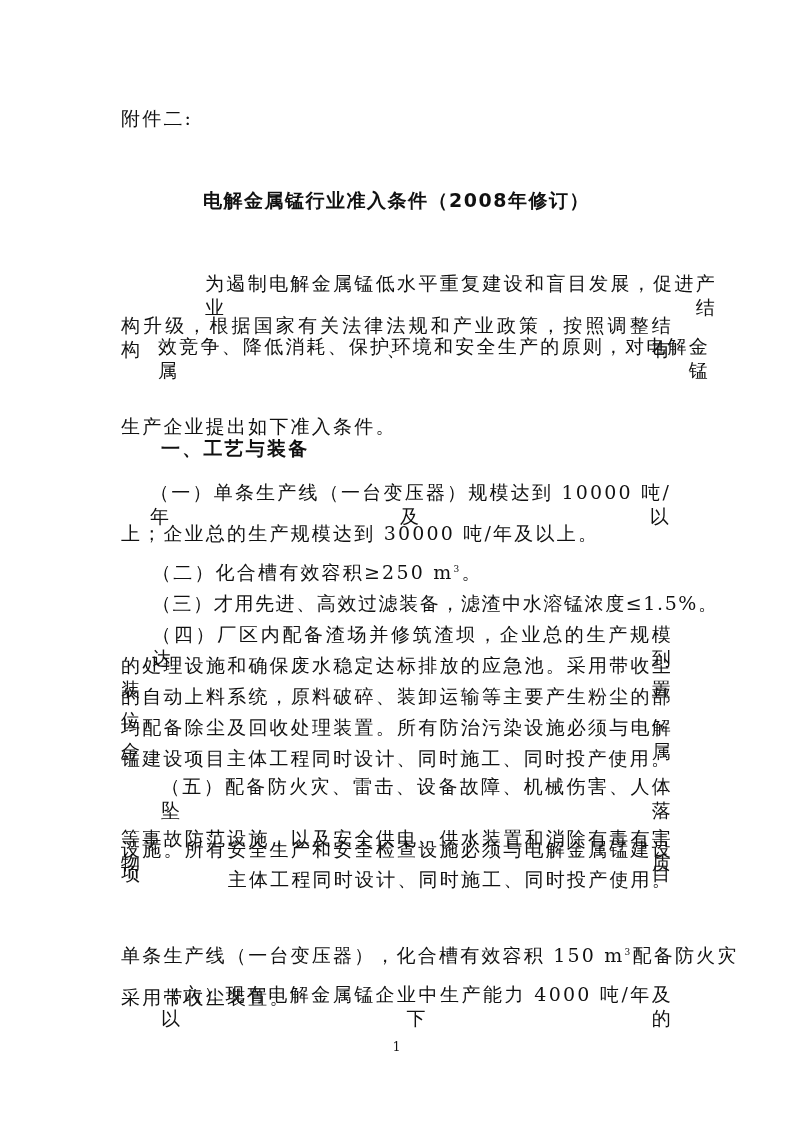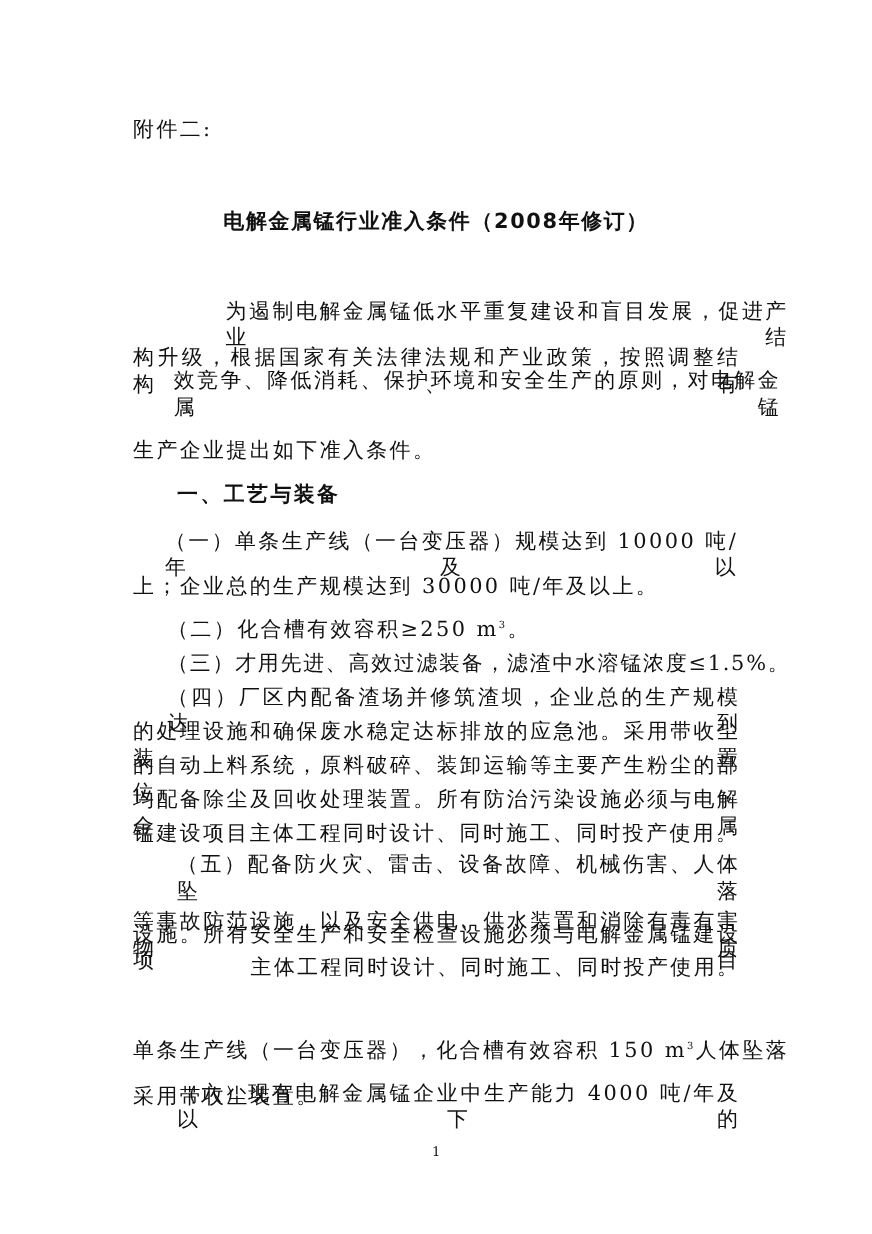--- a/index.html
+++ b/index.html
@@ -18,21 +18,21 @@
 <body>
 
 <div class="ln" style="top:106px;left:121px;">附件二:</div>
 
 <div class="title" style="top:188px;">电解金属锰行业准入条件（2008年修订）</div>
 
 <div>
   <div class="ln just" style="top:271px;left:161px;width:512px;margin-left:44px;">为遏制电解金属锰低水平重复建设和盲目发展，促进产业结</div>
   <div class="ln just" style="top:313px;">构升级，根据国家有关法律法规和产业政策，按照调整结构、有</div>
   <div class="ln just" style="top:334px;margin-left:37px;">效竞争、降低消耗、保护环境和安全生产的原则，对电解金属锰</div>
-  <div class="ln" style="top:397px;">生产企业提出如下准入条件。</div>
+  <div class="ln" style="top:414px;">生产企业提出如下准入条件。</div>
 </div>
 
 <div class="ln h1" style="top:438px;left:161px;">一、工艺与装备</div>
 
 <div class="ln just" style="top:480px;left:150px;width:521px;">（一）单条生产线（一台变压器）规模达到 10000 吨/年及以</div>
 <div class="ln" style="top:521px;">上；企业总的生产规模达到 30000 吨/年及以上。</div>
 
 <div class="ln" style="top:560px;left:152px;"><span>（二）化合槽有效容积≥250 m</span><sup>3</sup><span>。</span></div>
 
 <div class="ln" style="top:591px;left:152px;letter-spacing:1.6px;">（三）才用先进、高效过滤装备，滤渣中水溶锰浓度≤1.5%。</div>
@@ -42,16 +42,16 @@
 <div class="ln just" style="top:684px;">的自动上料系统，原料破碎、装卸运输等主要产生粉尘的部位，</div>
 <div class="ln just" style="top:715px;">均配备除尘及回收处理装置。所有防治污染设施必须与电解金属</div>
 <div class="ln" style="top:746px;">锰建设项目主体工程同时设计、同时施工、同时投产使用。</div>
 
 <div class="ln just" style="top:774px;left:161px;width:512px;">（五）配备防火灾、雷击、设备故障、机械伤害、人体坠落</div>
 <div class="ln just" style="top:826px;">等事故防范设施，以及安全供电、供水装置和消除有毒有害物质</div>
 <div class="ln just" style="top:837px;">设施。所有安全生产和安全检查设施必须与电解金属锰建设项目</div>
 <div class="ln" style="top:867px;text-align:right;">主体工程同时设计、同时施工、同时投产使用。</div>
 
 <div class="ln just" style="top:946px;left:161px;width:512px;margin-top:36px;">（六）现有电解金属锰企业中生产能力 4000 吨/年及以下的</div>
-<div class="ln" style="top:943px;"><span>单条生产线（一台变压器），化合槽有效容积 150 m</span><sup>3</sup><span>人体坠落</span></div>
+<div class="ln" style="top:943px;"><span>单条生产线（一台变压器），化合槽有效容积 150 m</span><sup>3</sup><span>配备防火灾</span></div>
 <div class="ln" style="top:985px;">采用带收尘装置。</div>
 
 <div class="pnum">1</div>
 
 </body></html>

